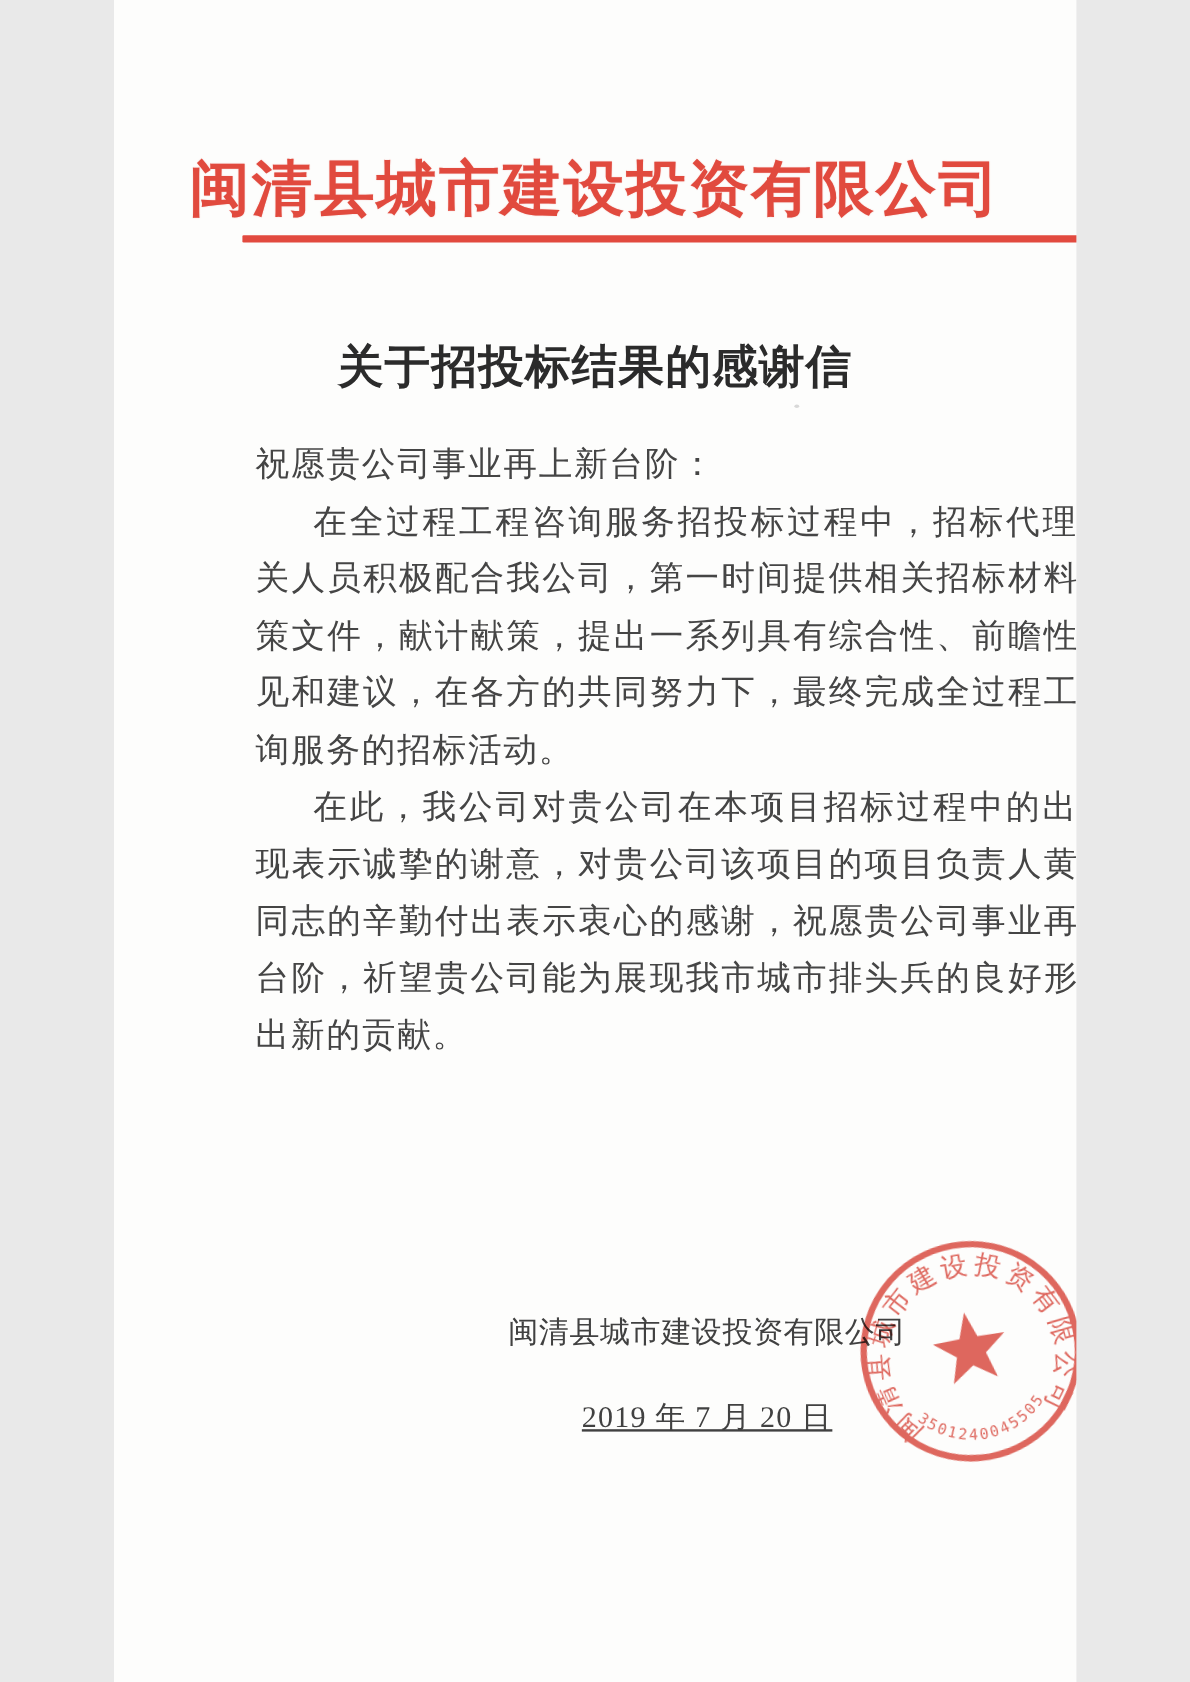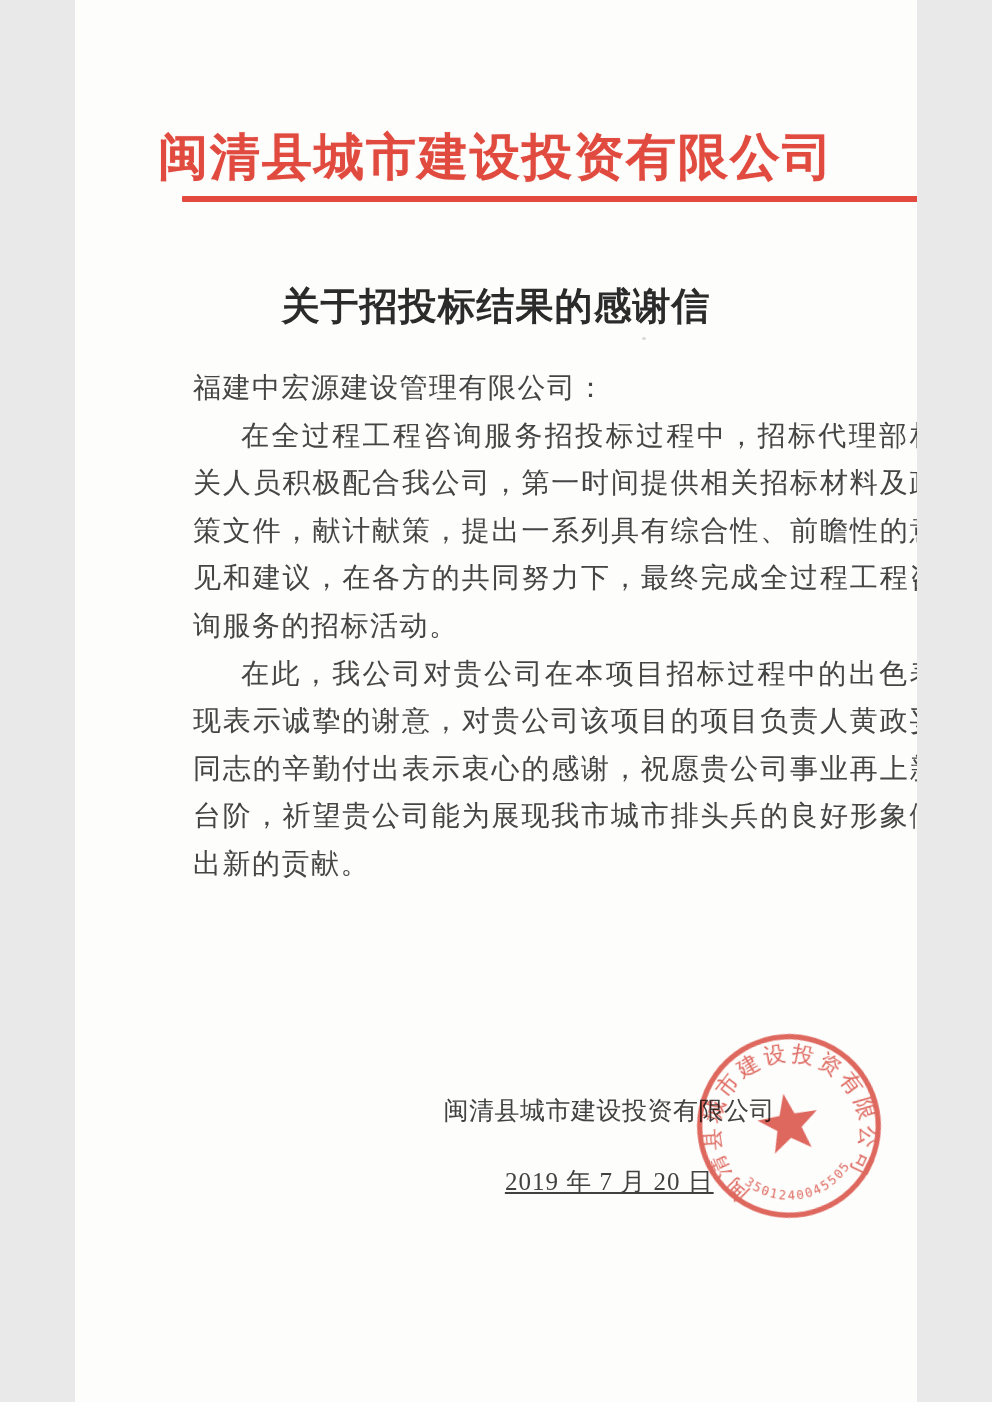--- a/index.html
+++ b/index.html
@@ -1,20 +1,19 @@
 <!DOCTYPE html>
 <html><head>
 <meta charset="utf-8">
 <style>
   html,body { margin:0; padding:0; background:#e9e9e9; }
   .page {
     position:relative; width:802px; height:1402px; margin:0 auto;
     background:#fdfdfc; overflow:hidden;
     font-family:"Liberation Serif","DejaVu Serif",serif;
-    padding-left:40px;
   }
   
   .letterhead-title {
     position:absolute; top:126px; left:0; width:100%; margin:0;
     text-align:center; font-weight:700; font-size:50px; line-height:62px;
     letter-spacing:2px; color:#e14a3e;
     font-family:"Liberation Serif","DejaVu Serif",serif;
     text-shadow:0 0 1px rgba(225,74,62,.45);
   }
   .letterhead-rule {
@@ -63,21 +62,21 @@
 <body>
 
 <div class="page">
 
   <h1 class="letterhead-title">闽清县城市建设投资有限公司</h1>
   <div class="letterhead-rule"></div>
 
   <h2 class="doc-title">关于招投标结果的感谢信</h2>
 
   <main class="letter-body">
-    <p class="salutation">福建中宏源建设管理有限公司：</p>
+    <p class="salutation">祝愿贵公司事业再上新台阶：</p>
     <p>在全过程工程咨询服务招投标过程中，招标代理部相关人员积极配合我公司，第一时间提供相关招标材料及政策文件，献计献策，提出一系列具有综合性、前瞻性的意见和建议，在各方的共同努力下，最终完成全过程工程咨询服务的招标活动。</p>
     <p>在此，我公司对贵公司在本项目招标过程中的出色表现表示诚挚的谢意，对贵公司该项目的项目负责人黄政妥同志的辛勤付出表示衷心的感谢，祝愿贵公司事业再上新台阶，祈望贵公司能为展现我市城市排头兵的良好形象做出新的贡献。</p>
   </main>
 
   <div class="signature-block">
     <div class="sig-company">闽清县城市建设投资有限公司</div>
     <div class="sig-date">2019 年 7 月 20 日</div>
   </div>
 
   <div class="seal">

